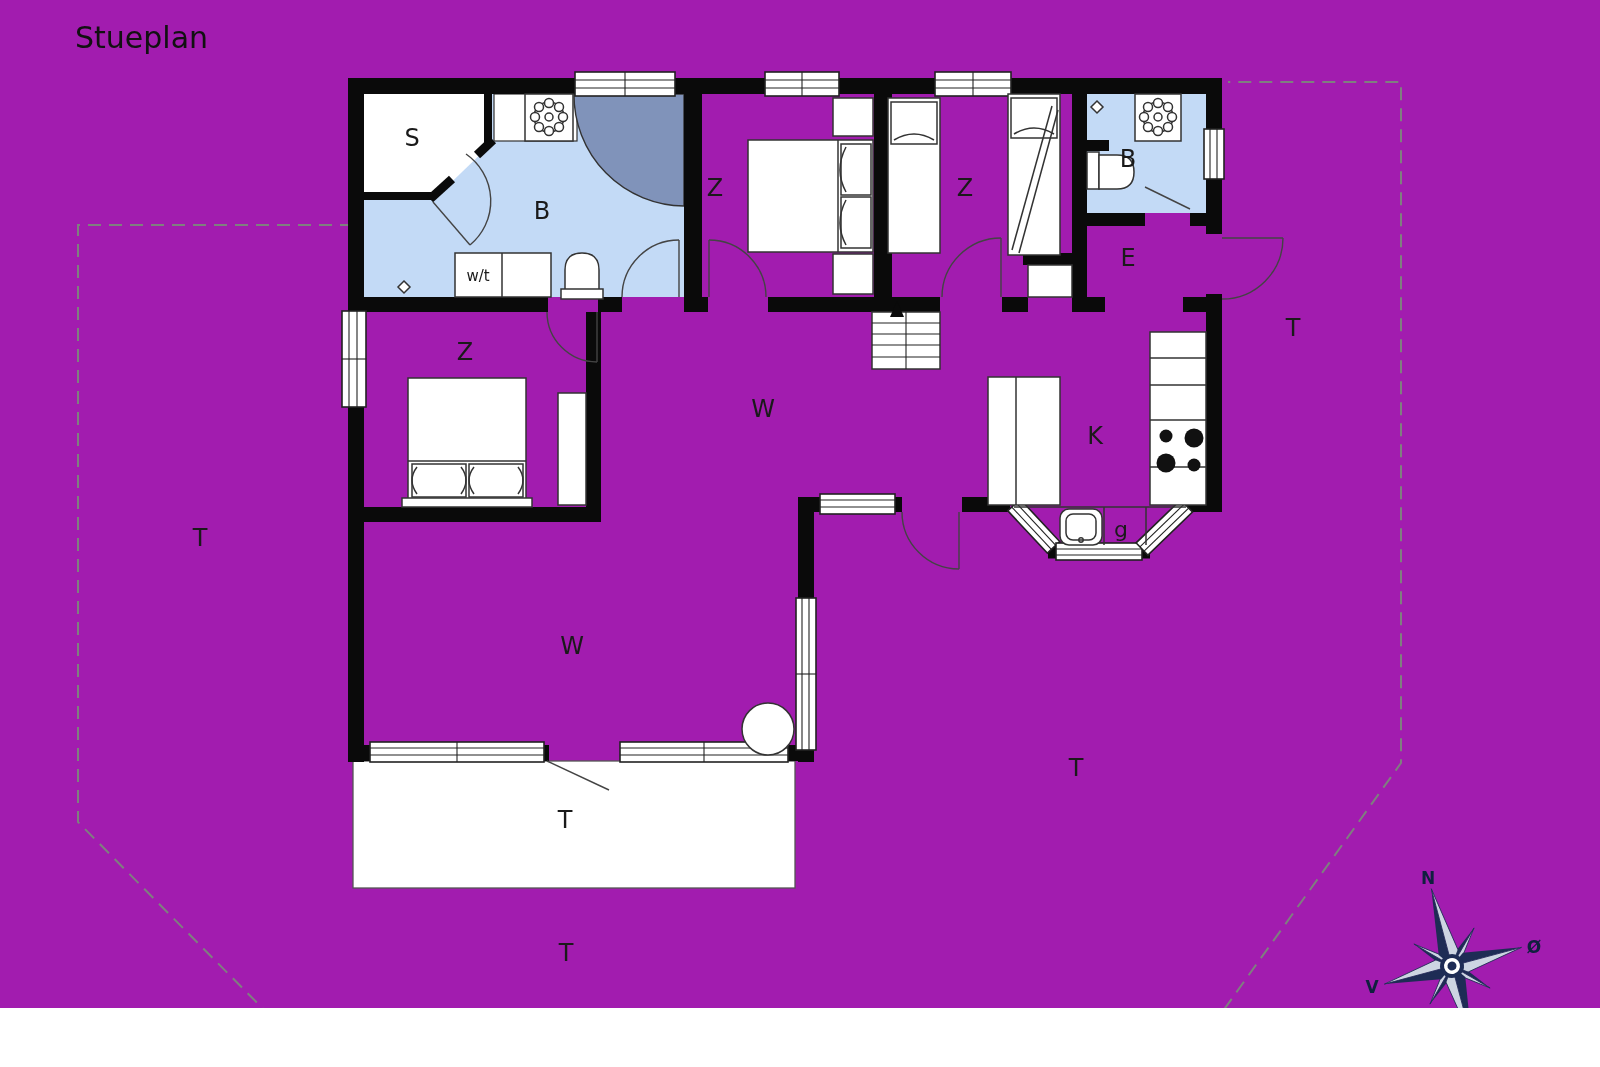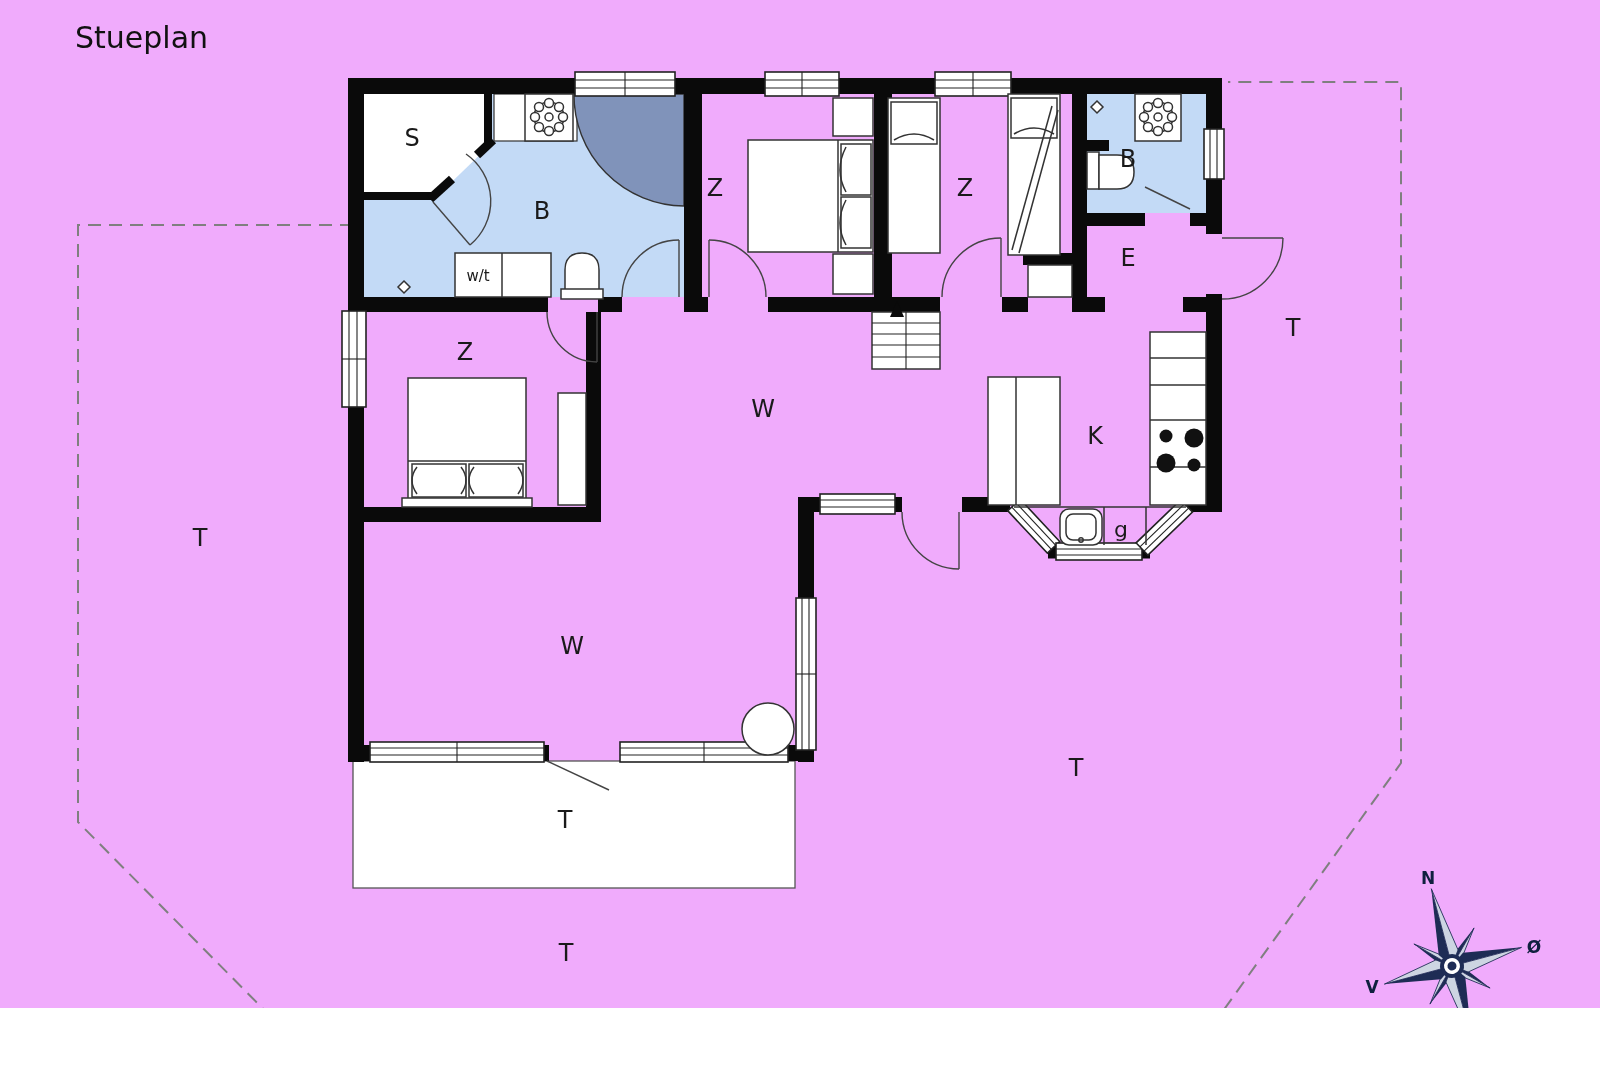--- a/index.html
+++ b/index.html
@@ -1,16 +1,16 @@
 <!DOCTYPE html>
 <html><head>
 <meta charset="utf-8">
 <style>
   html,body{margin:0;padding:0;background:#ffffff;}
-  .page{width:1600px;height:1008px;position:relative;background:#f0abfc;
+  .page{width:1600px;height:1008px;position:relative;background:#a21caf;
         font-family:"DejaVu Sans","Liberation Sans",sans-serif;}
   svg{display:block;}
   .wall{fill:#0a0a0a;stroke:none;}
   .thin{fill:none;stroke:#333;stroke-width:1.5;}
   .thinw{fill:#ffffff;stroke:#333;stroke-width:1.5;}
   .door{fill:none;stroke:#444;stroke-width:1.4;}
   .winframe{fill:#ffffff;stroke:#222;stroke-width:1.6;}
   .winline{stroke:#222;stroke-width:1.1;fill:none;}
   .roomlabel{font-size:24px;fill:#1a1a1a;text-anchor:middle;}
   .smalllabel{font-size:15px;fill:#1a1a1a;text-anchor:middle;}

